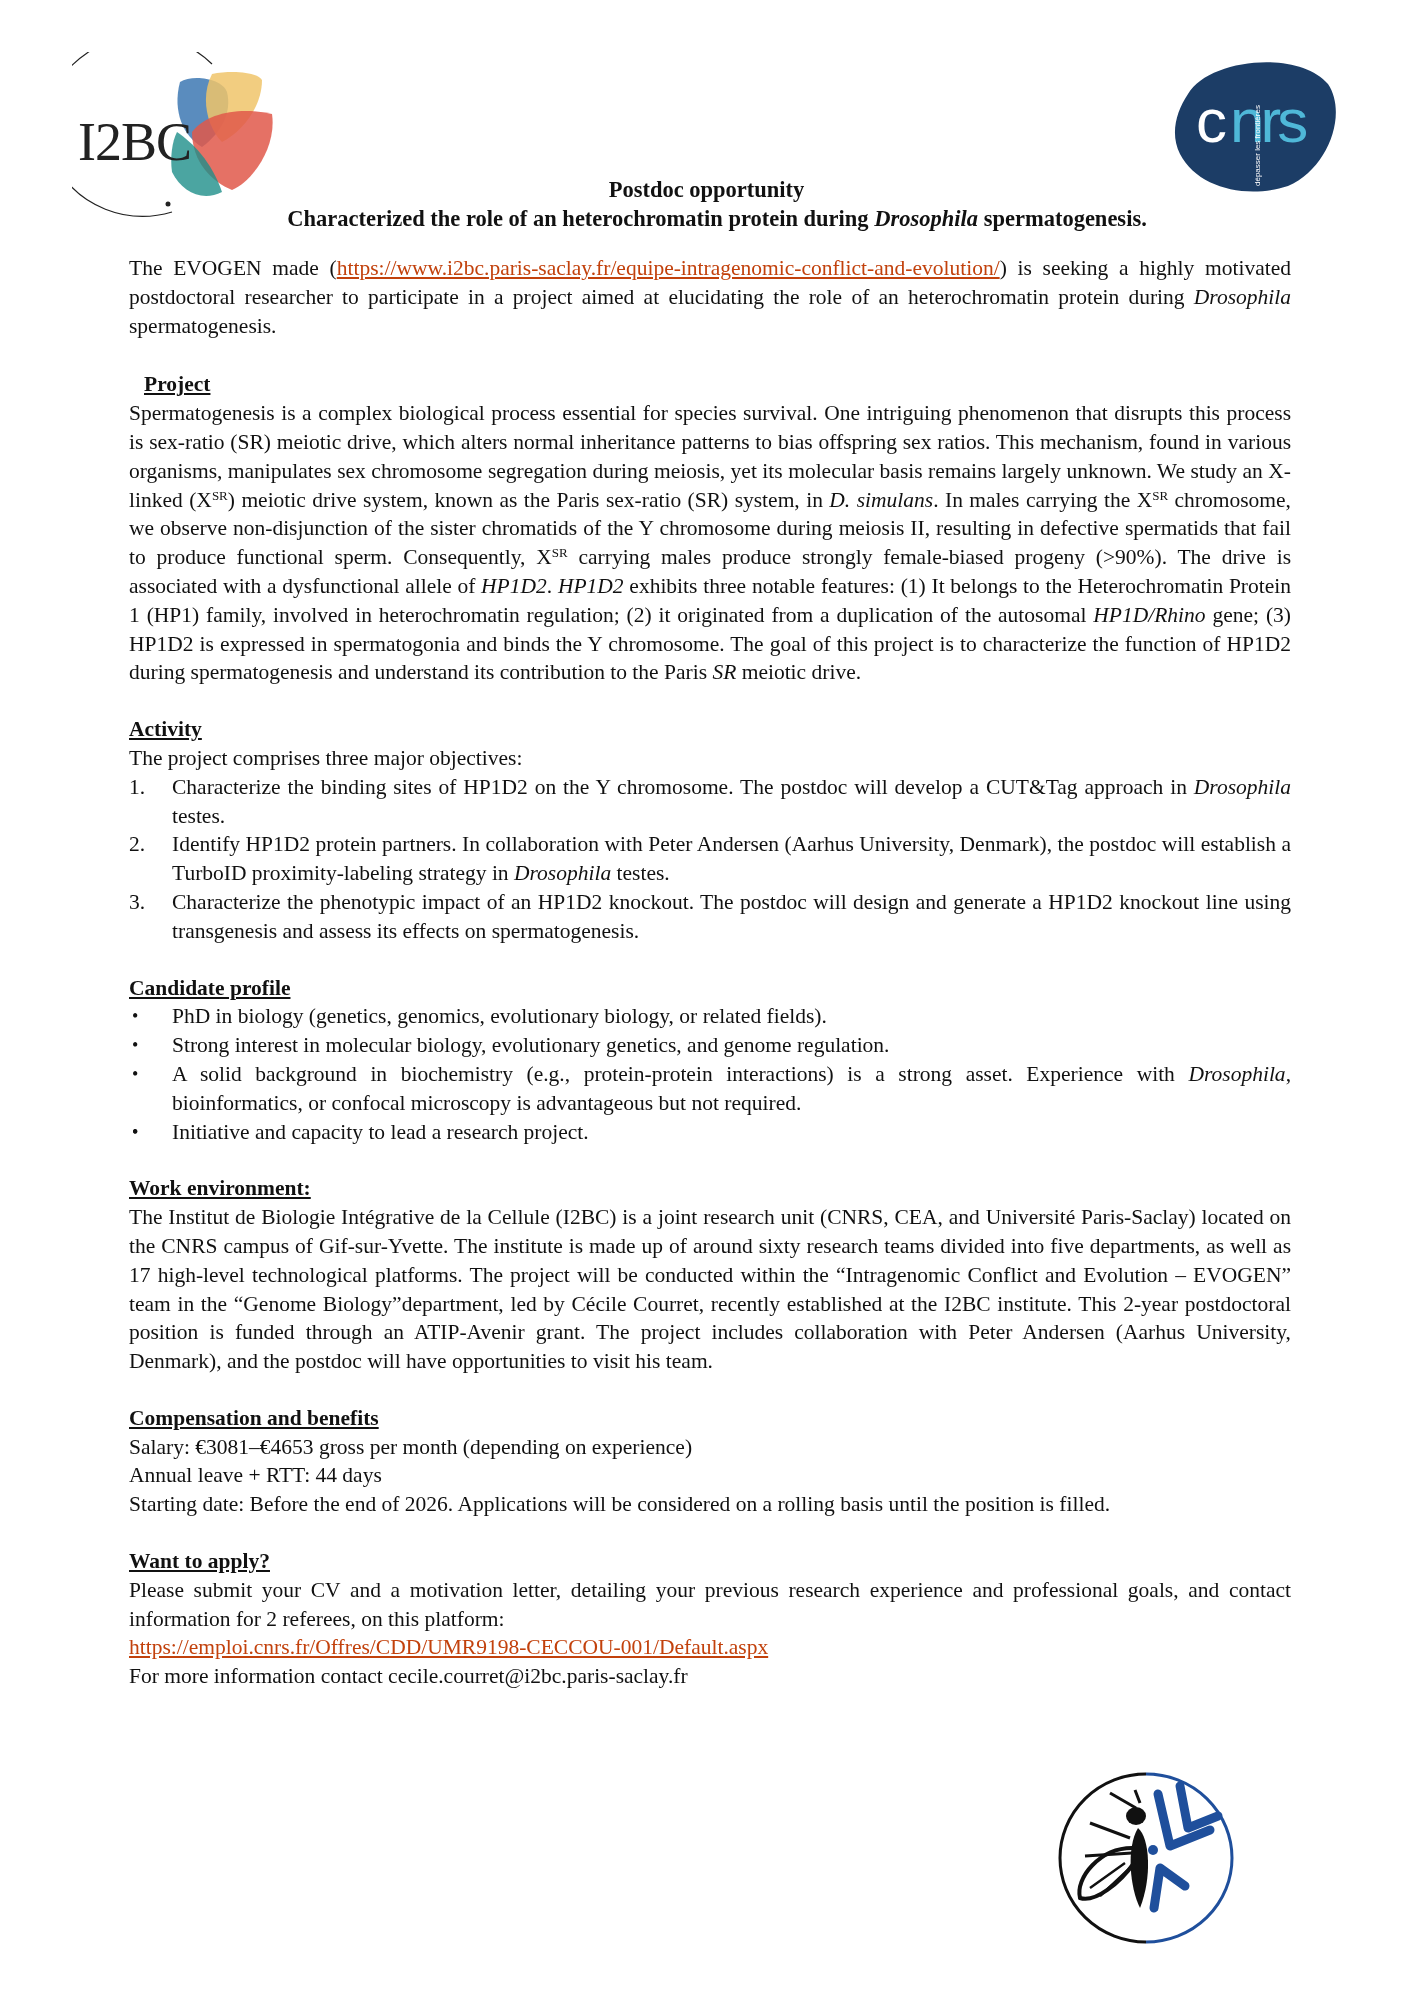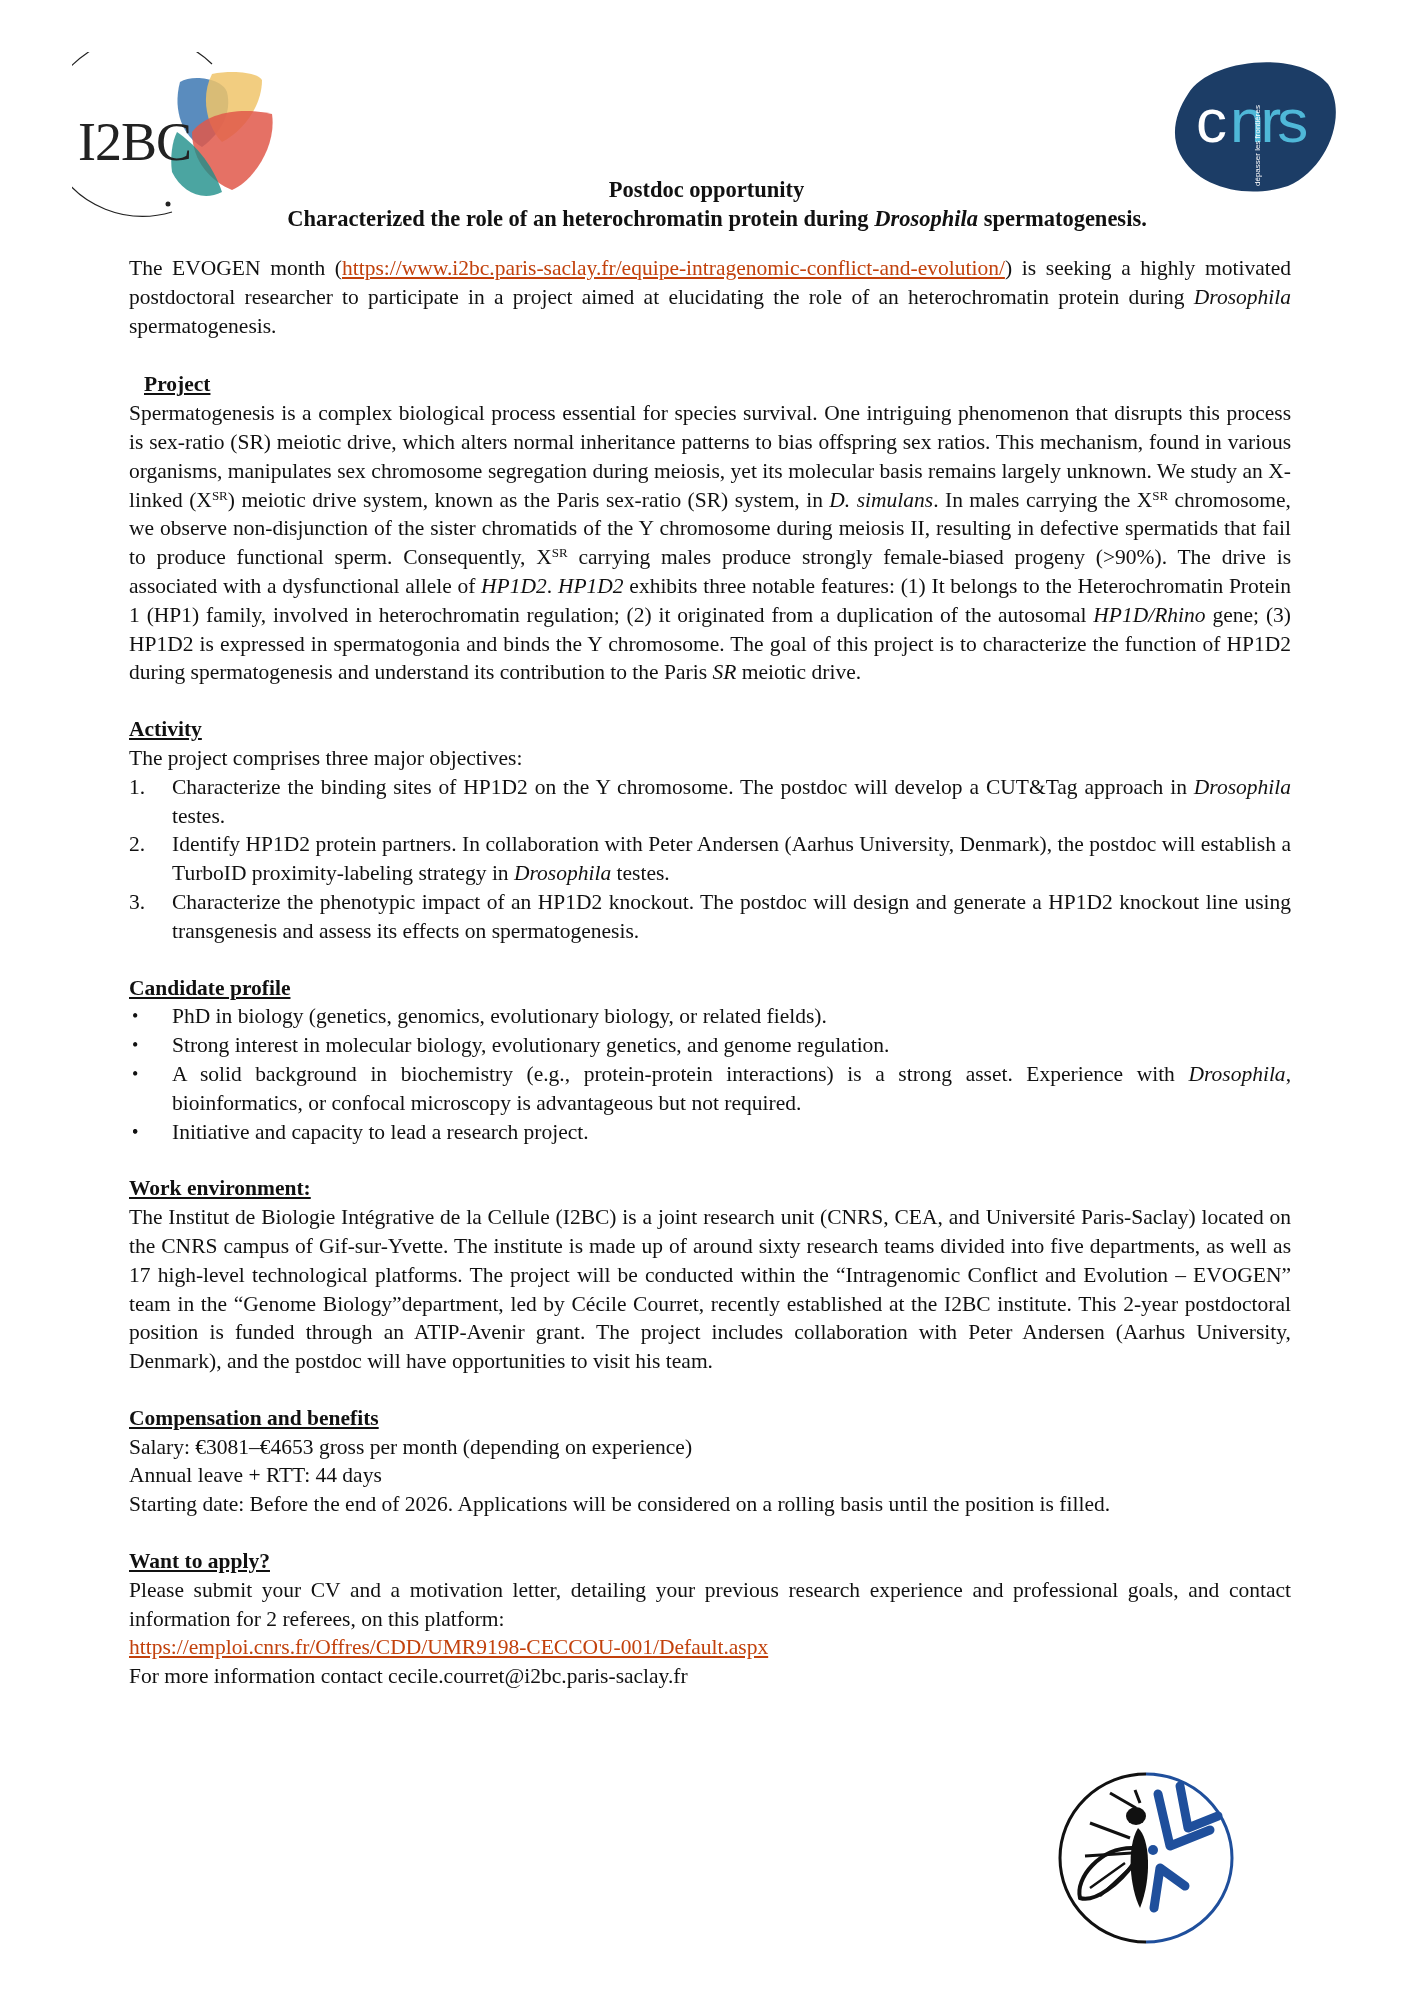--- a/index.html
+++ b/index.html
@@ -45,21 +45,21 @@
   </svg>
 </div>
 
 <div class="title-block">
   <div>Postdoc opportunity</div>
   <div class="t2"><span>Characterized the role of an heterochromatin protein during </span><i>Drosophila</i><span> spermatogenesis.</span></div>
 </div>
 
 <div class="content">
 
-  <p><span>The EVOGEN month (</span><a class="link">https://www.i2bc.paris-saclay.fr/equipe-intragenomic-conflict-and-evolution/</a><span>) is seeking a highly motivated postdoctoral researcher to participate in a project aimed at elucidating the role of an heterochromatin protein during </span><i>Drosophila</i><span> spermatogenesis.</span></p>
+  <p><span>The EVOGEN made (</span><a class="link">https://www.i2bc.paris-saclay.fr/equipe-intragenomic-conflict-and-evolution/</a><span>) is seeking a highly motivated postdoctoral researcher to participate in a project aimed at elucidating the role of an heterochromatin protein during </span><i>Drosophila</i><span> spermatogenesis.</span></p>
 
   <div class="section" style="margin-top:30px;">
     <div class="heading" style="margin-left:15px;">Project</div>
     <p><span>Spermatogenesis is a complex biological process essential for species survival. One intriguing phenomenon that disrupts this process is sex-ratio (SR) meiotic drive, which alters normal inheritance patterns to bias offspring sex ratios. This mechanism, found in various organisms, manipulates sex chromosome segregation during meiosis, yet its molecular basis remains largely unknown. We study an X-linked (X</span><sup>SR</sup><span>) meiotic drive system, known as the Paris sex-ratio (SR) system, in </span><i>D. simulans</i><span>. In males carrying the X</span><sup>SR</sup><span> chromosome, we observe non-disjunction of the sister chromatids of the Y chromosome during meiosis II, resulting in defective spermatids that fail to produce functional sperm. Consequently, X</span><sup>SR</sup><span> carrying males produce strongly female-biased progeny (&gt;90%). The drive is associated with a dysfunctional allele of </span><i>HP1D2</i><span>. </span><i>HP1D2</i><span> exhibits three notable features: (1) It belongs to the Heterochromatin Protein 1 (HP1) family, involved in heterochromatin regulation; (2) it originated from a duplication of the autosomal </span><i>HP1D/Rhino</i><span> gene; (3) HP1D2 is expressed in spermatogonia and binds the Y chromosome. The goal of this project is to characterize the function of HP1D2 during spermatogenesis and understand its contribution to the Paris </span><i>SR</i><span> meiotic drive.</span></p>
   </div>
 
   <div class="section">
     <div class="heading">Activity</div>
     <p>The project comprises three major objectives:</p>
     <ol>

